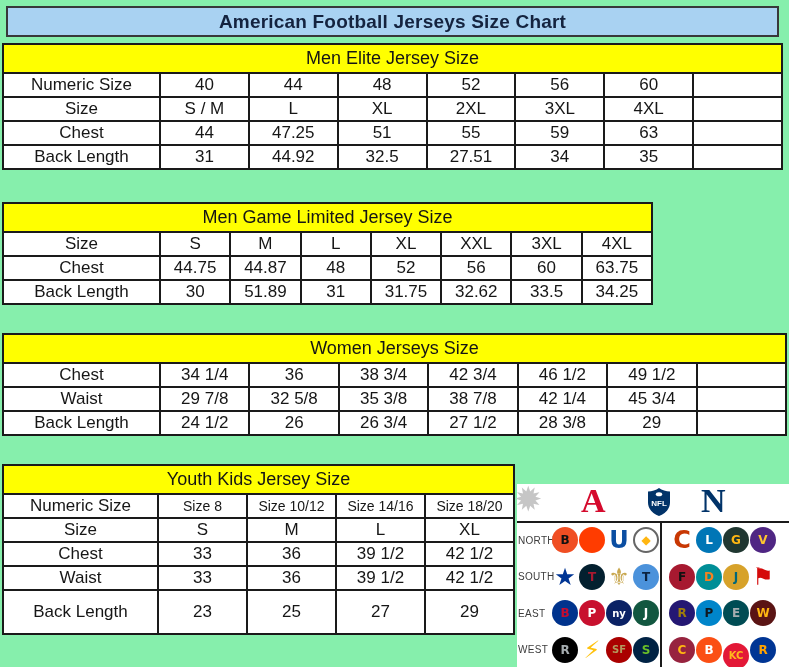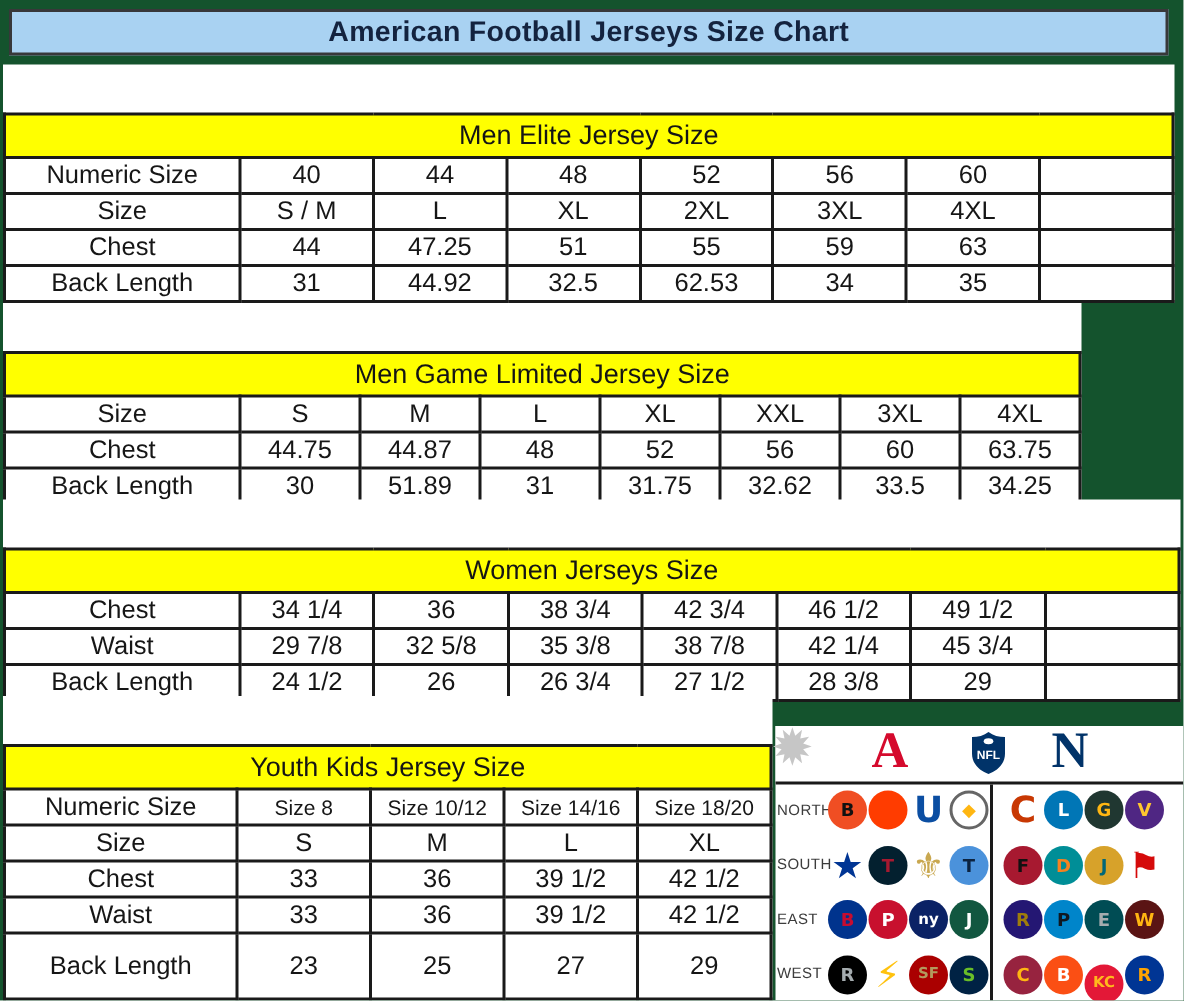--- a/index.html
+++ b/index.html
@@ -1,34 +1,34 @@
 <!DOCTYPE html>
 <html><head>
 <meta charset="utf-8">
 <style>
   html,body{margin:0;padding:0;background:#fff;}
-  .stage{position:relative;width:789px;height:667px;background:#14532d;
+  .stage{position:relative;width:789px;height:667px;background:#86efac;
          font-family:"Liberation Sans",sans-serif;overflow:hidden;color:#111;}
 
   
   .title-bar{position:absolute;left:6px;top:6px;width:769px;height:27px;
              background:#A9D2F2;border:2px solid #38383a;
              display:flex;align-items:center;justify-content:center;
              font-weight:bold;font-size:19px;color:#14233f;letter-spacing:.2px;}
 
   
   .tblwrap{position:absolute;background:#fff;}
-  table.sz{width:100%;border-collapse:collapse;table-layout:fixed;margin-top:32px;}
+  table.sz{width:100%;border-collapse:collapse;table-layout:fixed;}
   table.sz th.hdr{background:#FFFF00;border:2px solid #1a1a1a;height:25px;
                   font-weight:normal;font-size:18px;color:#151515;text-align:center;padding:1px 0;}
   table.sz td{border:2px solid #1a1a1a;height:22px;text-align:center;
               font-size:17px;color:#161616;padding:0 2px;white-space:nowrap;
               overflow:hidden;background:#fff;}
   .t-men-elite{left:2px;top:43px;width:781px;}
-  .t-men-game{left:2px;top:202px;width:719px;}
+  .t-men-game{left:2px;top:202px;width:651px;}
   .t-women{left:2px;top:333px;width:785px;}
   .t-youth{left:2px;top:464px;width:513px;}
   .t-youth tbody tr:first-child td:not(:first-child){font-size:14px;}
   .t-youth tbody tr:nth-child(5) td{height:42px;}
 
   
   .logo-panel{position:absolute;left:517px;top:484px;width:272px;height:183px;background:#fff;}
   .conf-band{position:relative;height:37px;border-bottom:2px solid #1a1a1a;background:#fff;z-index:2;}
   .sunburst{position:absolute;left:-3px;top:-4px;font-size:34px;line-height:38px;color:#c6c6c6;
             font-family:"DejaVu Sans",sans-serif;}
@@ -104,21 +104,21 @@
             <td>55</td>
             <td>59</td>
             <td>63</td>
             <td></td>
           </tr>
           <tr>
             <td>Back Length</td>
             <td>31</td>
             <td>44.92</td>
             <td>32.5</td>
-            <td>62.53</td>
+            <td>27.51</td>
             <td>34</td>
             <td>35</td>
             <td></td>
           </tr>
         </tbody>
     </table>
   </div>
 
   <div class="tblwrap t-men-game">
     <table class="sz">

